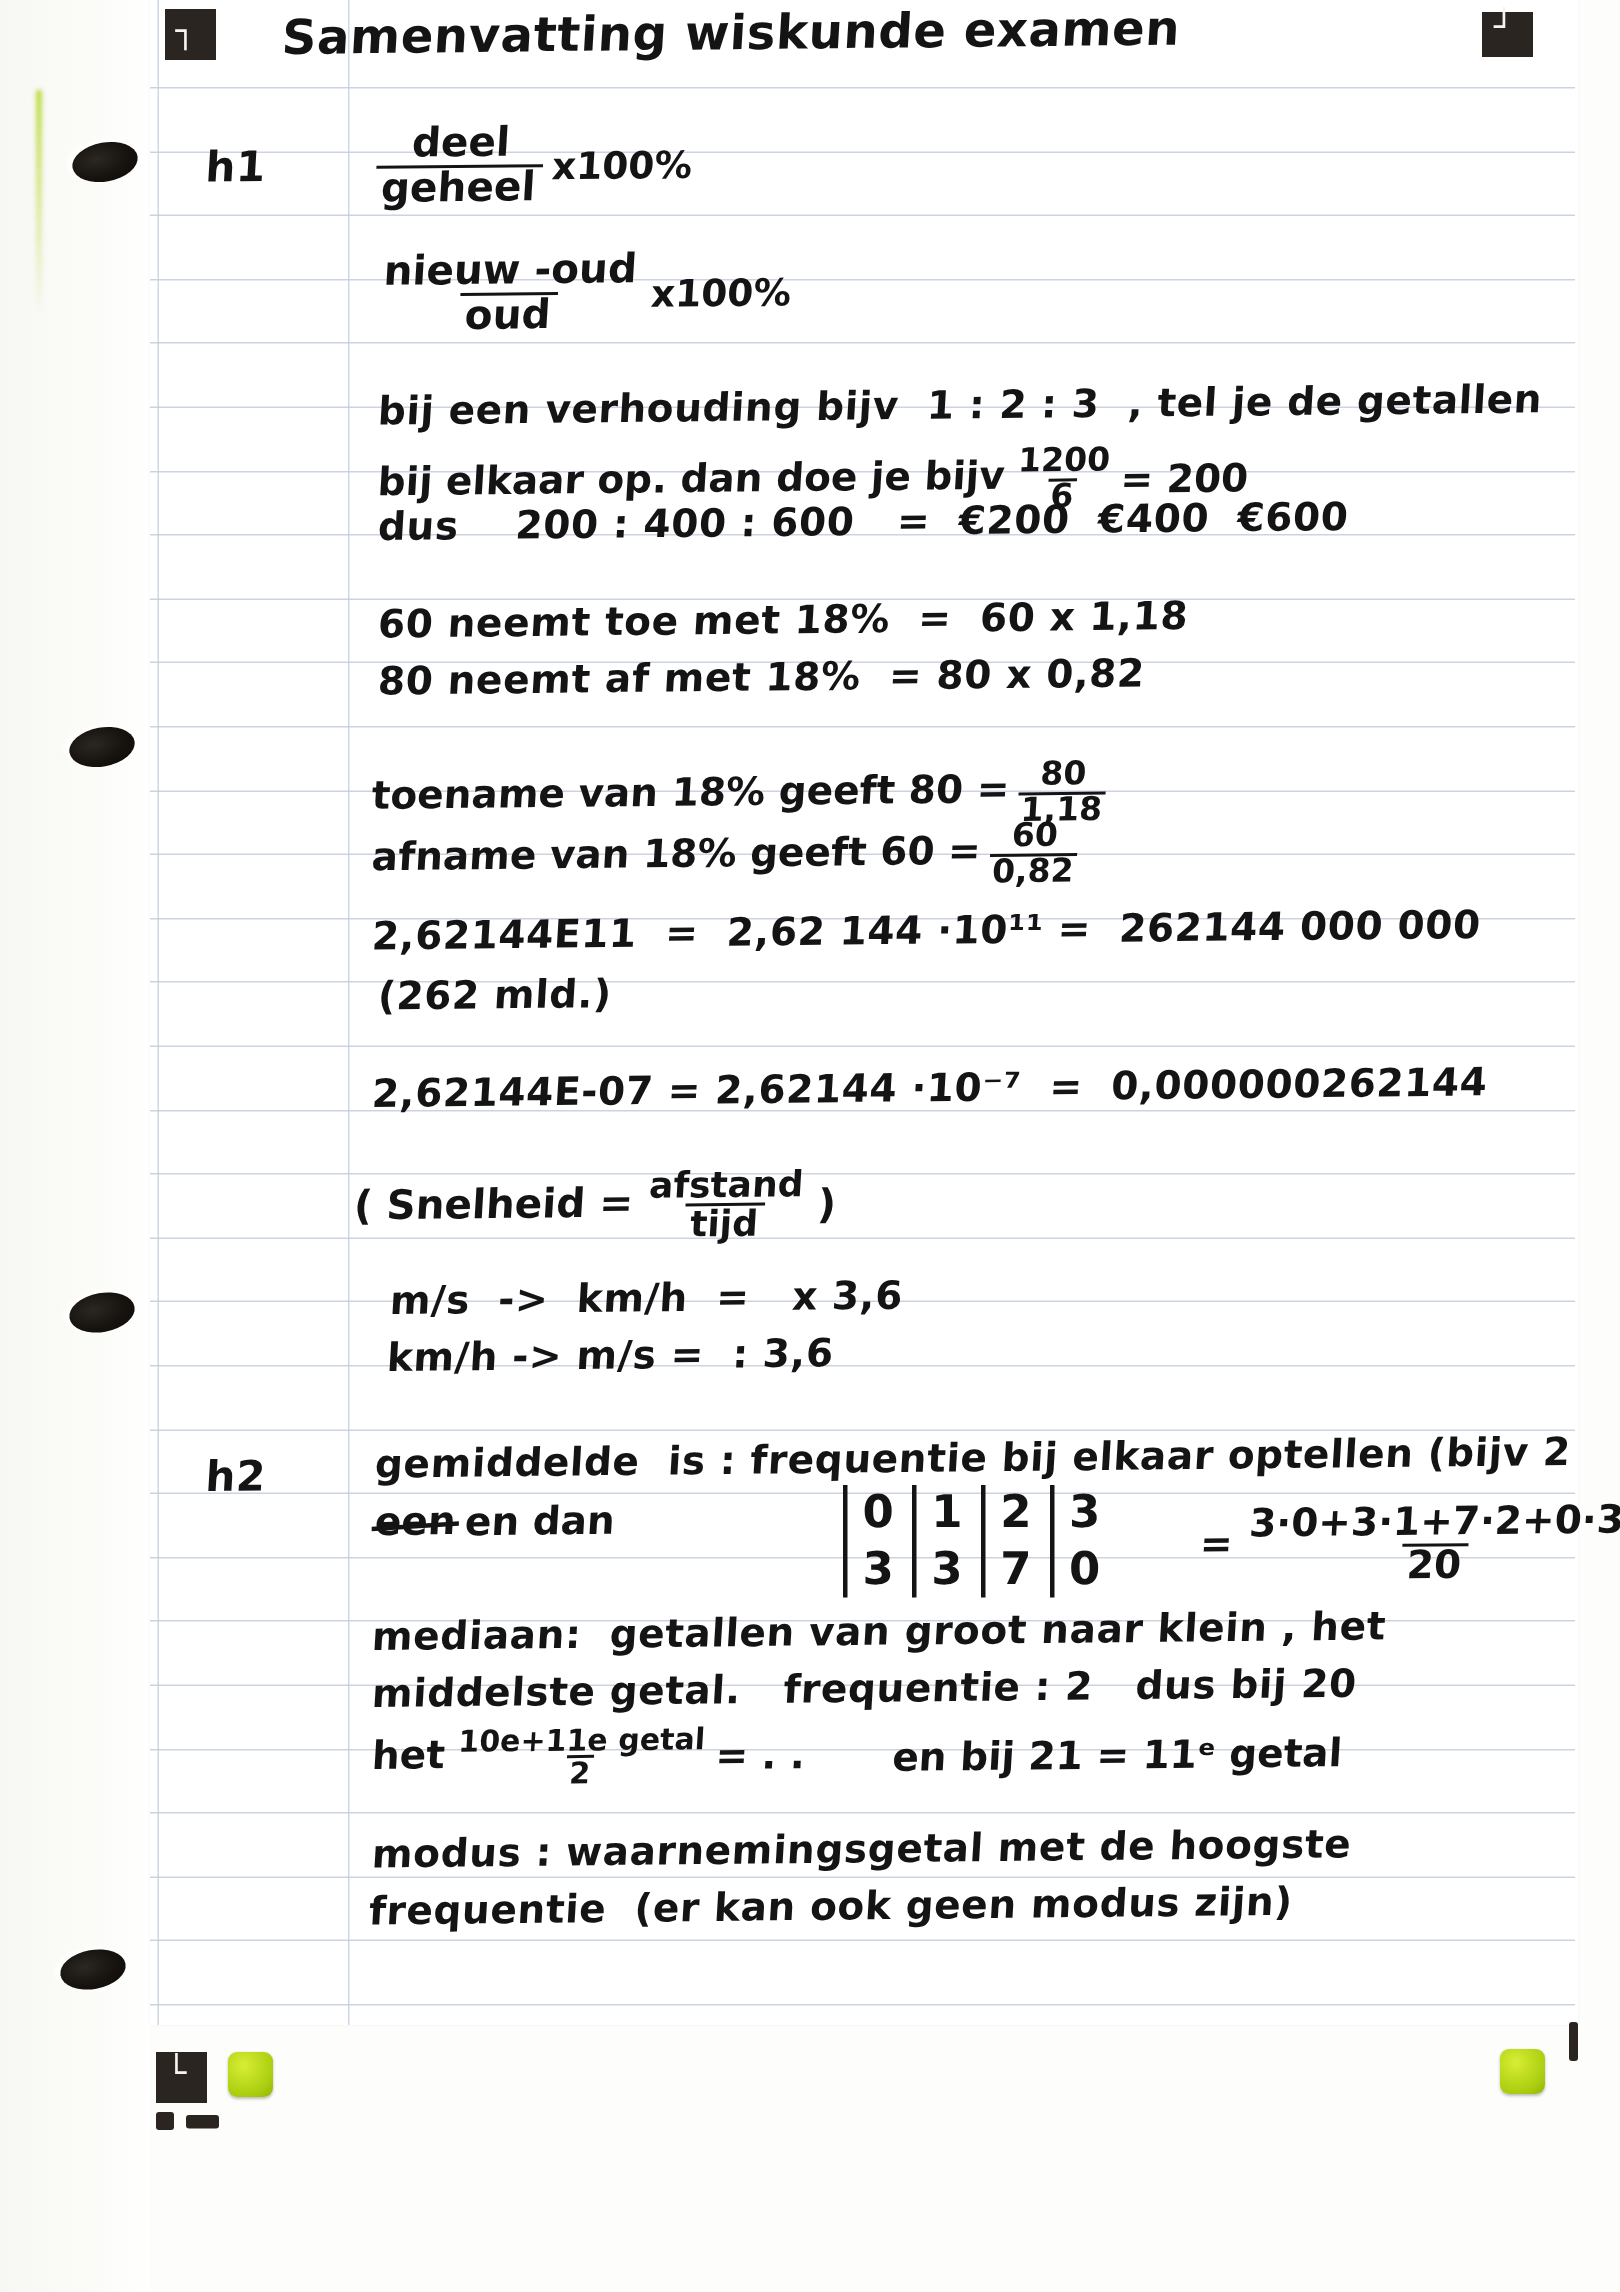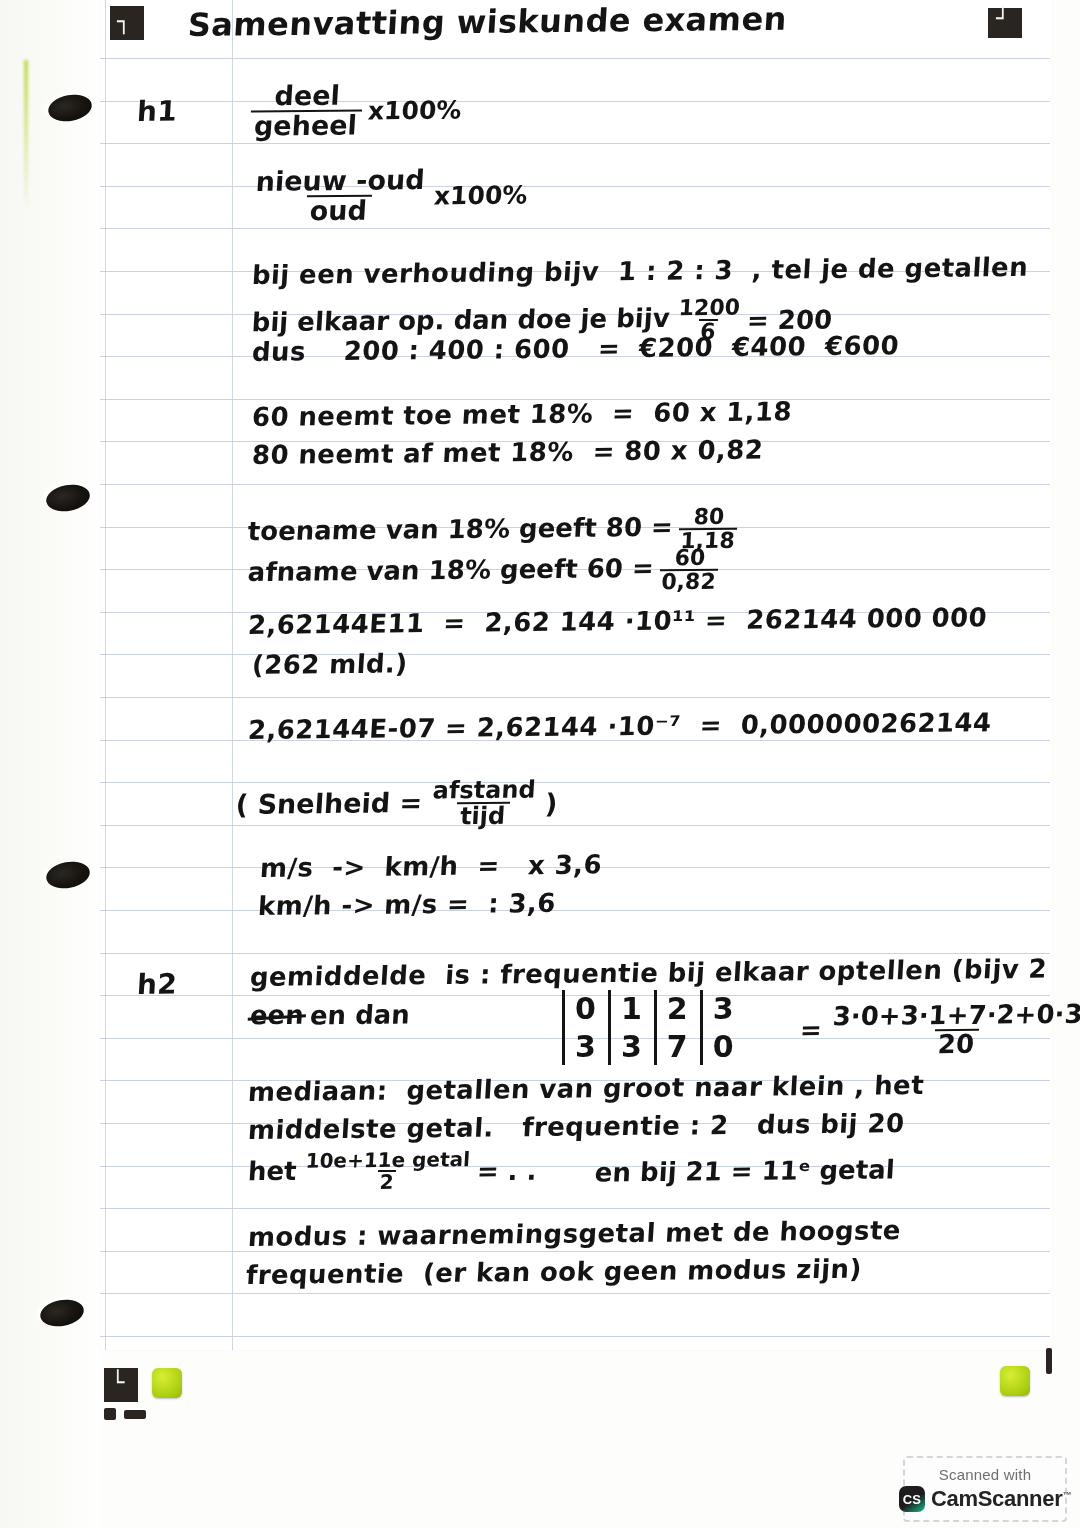--- a/index.html
+++ b/index.html
@@ -262,23 +262,14 @@
       <span class="num">10e+11e getal</span>
       <span class="den">2</span>
     </span>
     <span class="slant">= . .</span>
     <span class="slant" style="margin-left:52px;">en bij 21 = 11ᵉ getal</span>
   </div>
 
   <div class="hw s26 slant" style="left:248px;top:1222px;">modus : waarnemingsgetal met de hoogste</div>
   <div class="hw s26 slant" style="left:246px;top:1260px;">frequentie  (er kan ook geen modus zijn)</div>
 
-  <div id="watermark" style="left:903px;top:1456px;width:160px;height:62px;">
-    <div id="wm-top">Scanned with</div>
-    <div id="wm-row">
-      <div id="wm-logo">CS</div>
-      <div id="wm-name">
-        <span>CamScanner</span><span id="wm-tm">™</span>
-      </div>
-    </div>
-  </div>
 
 </div>
 
 </body></html>

